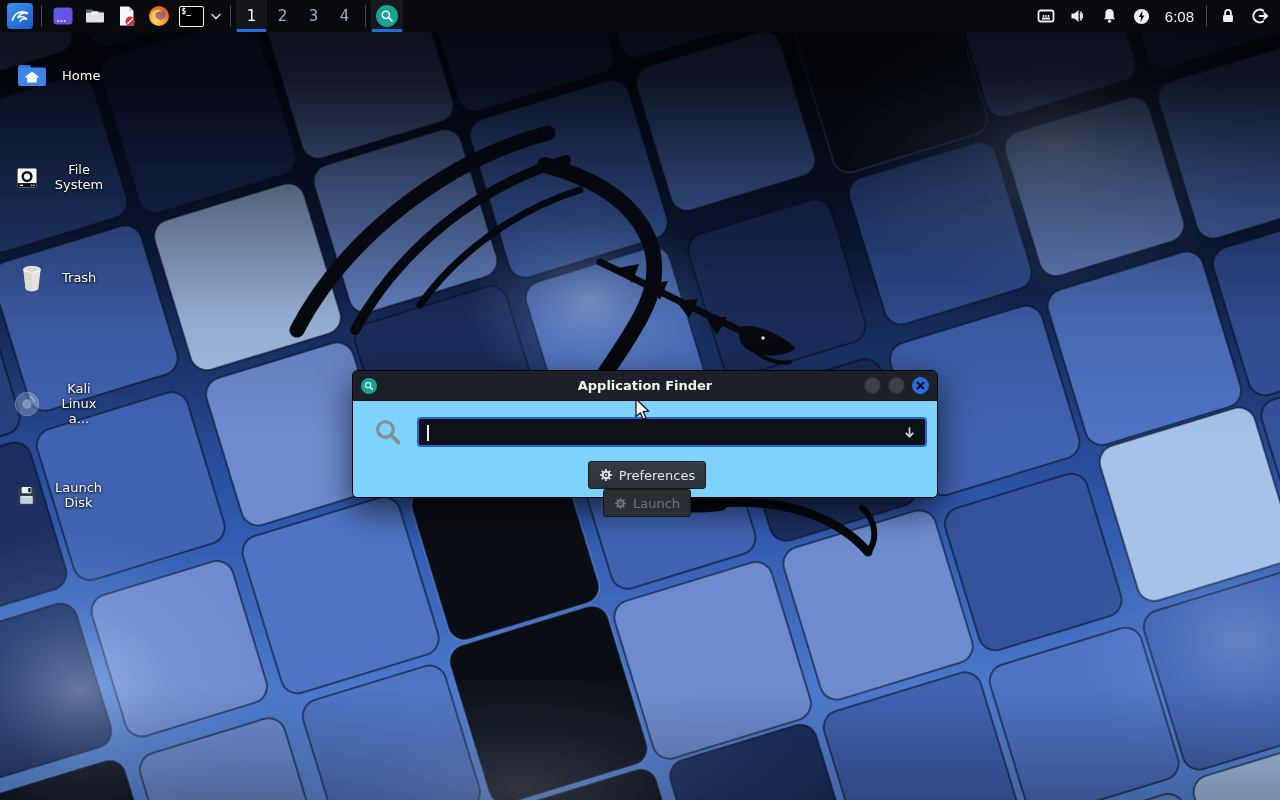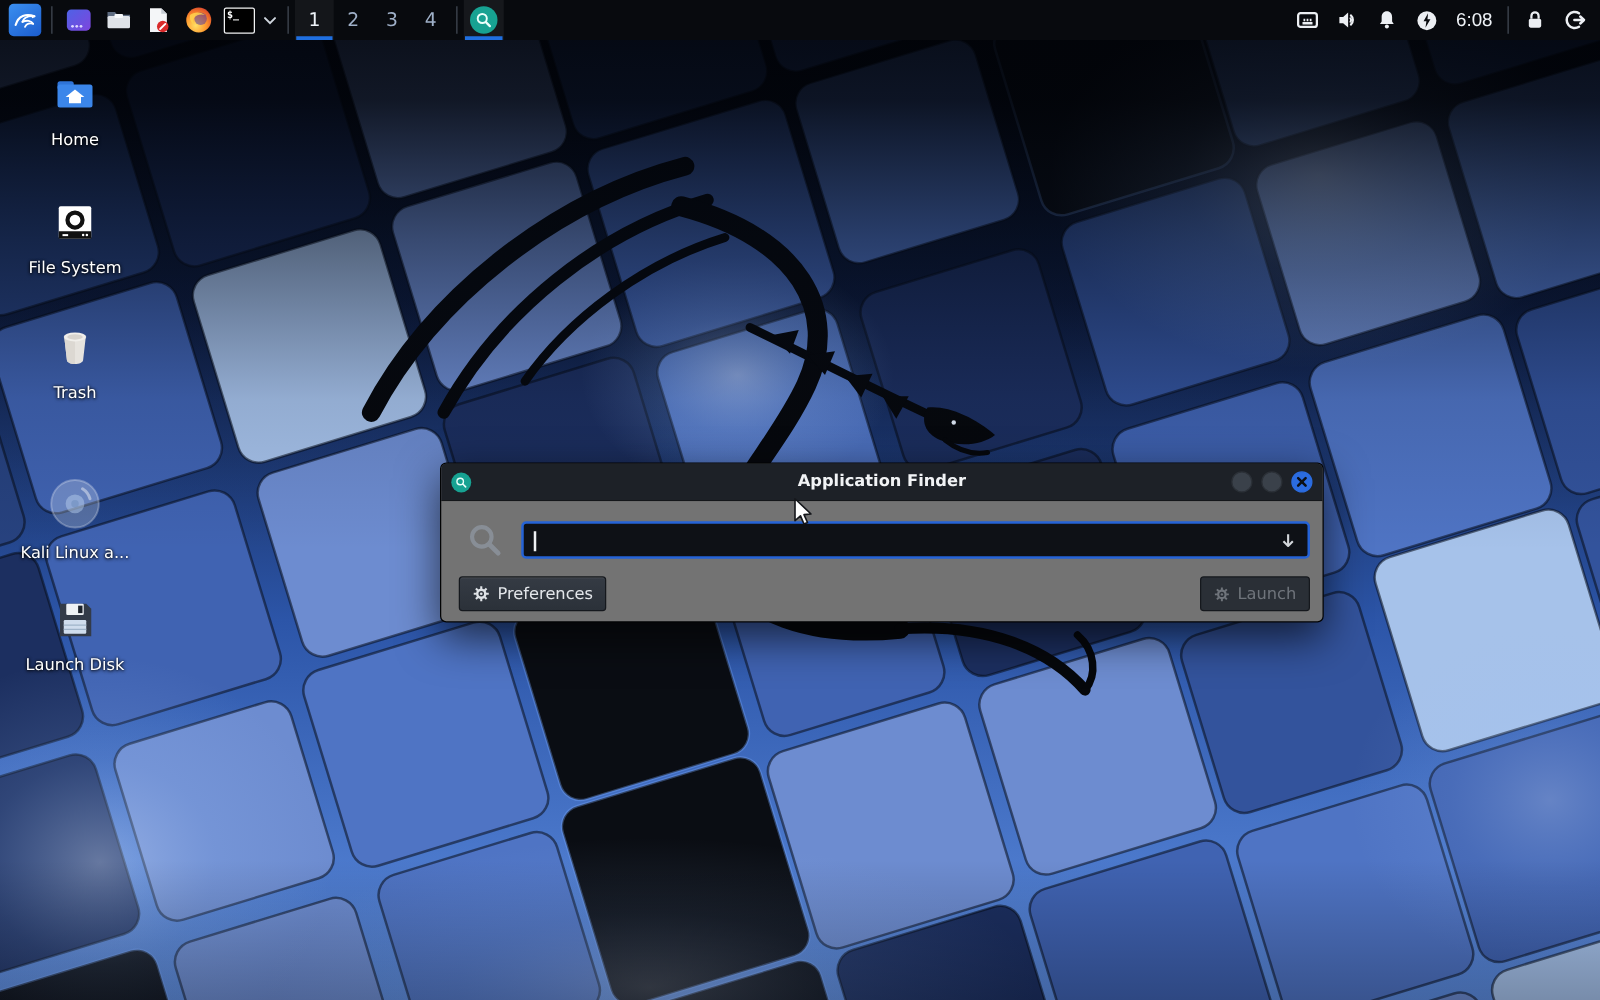--- a/index.html
+++ b/index.html
@@ -28,46 +28,46 @@
   .kali-logo { width:26px; height:26px; border-radius:4px;
                background:linear-gradient(145deg,#3b8ff0,#1b5ccc); display:flex;
                align-items:center; justify-content:center; }
   .term-ico { width:25px; height:21px; background:#000; border:1.5px solid #f2f3f4; border-radius:2px;
               position:relative; }
   .term-ico span { position:absolute; left:2px; top:0px; color:#fff; font:bold 8px "DejaVu Sans Mono",monospace; }
   .teal-circle { width:22px; height:22px; border-radius:50%; background:#17a292;
                  display:flex; align-items:center; justify-content:center; color:#eafffb; }
 
   
-  .dicon { position:absolute; left:14px; width:92px; display:flex; flex-direction:column;
+  .dicon { position:absolute; left:14px; width:92px; display:flex; flex-direction:row;
            align-items:center; gap:12px; cursor:pointer; }
   .dicon .dlabel { color:#fff; font-size:13px; line-height:1.15; text-align:center;
            text-shadow:0 1px 3px rgba(0,0,0,.95),0 0 2px rgba(0,0,0,.85); }
 
   
-  #appfinder { position:absolute; left:352px; top:370px; width:707px; height:128px;
-               background:#737373; border:1px solid #020304; border-radius:5px;
+  #appfinder { position:absolute; left:352px; top:370px; width:586px; height:128px;
+               background:#7dd3fc; border:1px solid #020304; border-radius:5px;
                box-shadow:0 12px 34px rgba(0,0,0,.65); z-index:40; }
   .titlebar { height:30px; background:#1d2127; border-radius:4px 4px 0 0; display:flex;
               align-items:center; padding:0 8px; position:relative; border-bottom:1px solid #141619; }
   .titlebar .title { position:absolute; left:0; right:0; text-align:center; font-weight:bold;
               font-size:13px; color:#f1f3f5; pointer-events:none; }
   .winbtns { margin-left:auto; display:flex; gap:7px; z-index:1; }
   .wbtn { width:17px; height:17px; border-radius:50%; background:#3a414a; border:1px solid #2b3037;
           cursor:pointer; display:flex; align-items:center; justify-content:center; padding:0; }
   .wbtn.close { background:#2b6ce0; border-color:#2b6ce0; }
   .srow { display:flex; align-items:center; margin:16px 10px 0 20px; }
   .bigsearch { color:#888e96; margin-right:14px; flex:none; display:flex; }
   .search-input { flex:1; height:30px; background:#0e1116; border:2px solid #2563d6; border-radius:4px;
                   position:relative; display:flex; align-items:center; cursor:text; }
   .caret { position:absolute; left:8px; top:6px; width:1.5px; height:16px; background:#eef1f4;
            animation:blink 1.1s steps(1) infinite; }
   @keyframes blink { 50% { opacity:0; } }
   .drop-arrow { margin-left:auto; margin-right:8px; color:#d3d7db; display:flex; cursor:pointer; }
-  .brow { display:flex; justify-content:space-between; align-items:center; margin:14px 10px 0 14px; }
+  .brow { display:flex; justify-content:space-between; align-items:center; margin:14px 10px 0 14px;flex-direction:column; }
   .btn { display:flex; align-items:center; gap:6px; height:28px; padding:0 10px; font-size:13px;
          color:#e3e6ea; background:linear-gradient(#353b44,#2b3139); border:1px solid #15181d;
          border-radius:3px; box-shadow:inset 0 1px 0 rgba(255,255,255,.05); cursor:pointer;
          font-family:inherit; }
   .btn .ic { display:flex; color:#dfe3e7; }
   .btn.disabled { color:#6f747b; background:#2a2f36; box-shadow:none; cursor:default;justify-content:space-between; }
   .btn.disabled .ic { color:#6f747b; }
 
   #cursor { position:absolute; left:634px; top:398px; z-index:90; pointer-events:none; }
 </style>

